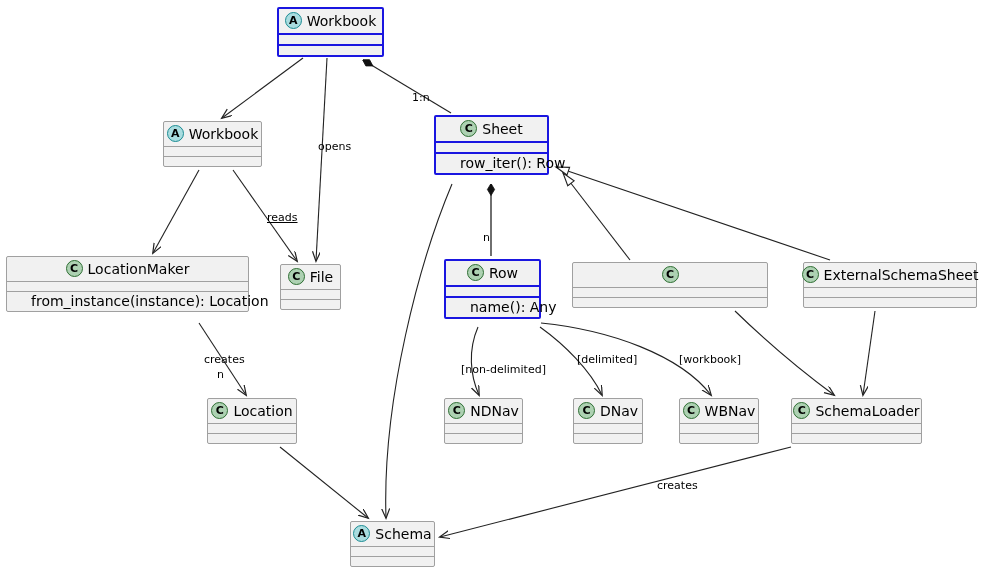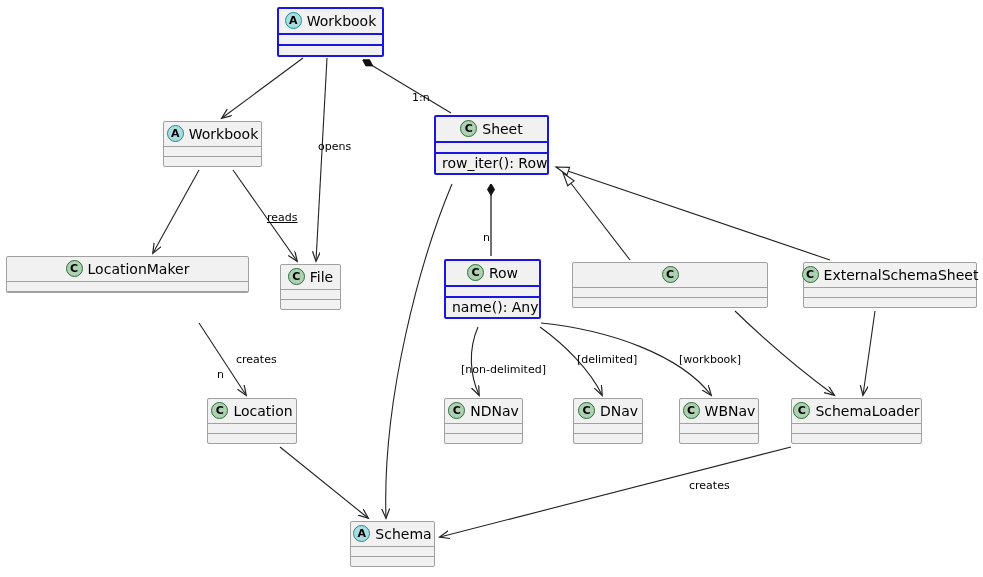--- a/index.html
+++ b/index.html
@@ -76,41 +76,40 @@
   }
   .sep {
     height: 0;
     border-top: 1px solid #A0A0A0;
   }
   .uml-class.blue .sep {
     border-top: 2px solid #1A16E0;
   }
   .uml-compartment {
     box-sizing: border-box;
-    padding: 2px 6px;
+    padding: 2px 24px;
     font-size: 14px;
     color: #000000;
     white-space: nowrap;
     line-height: 1.1;
   }
   .uml-compartment.empty {
     height: 9px;
     padding: 0;
   }
   .edge-label {
     position: absolute;
     font-size: 11px;
     color: #000000;
     white-space: nowrap;
     z-index: 6;
     line-height: 1;
   }
   .edge-label.small {
     font-size: 11px;
-    margin-left: 32px;
   }
 </style>
 </head>
 <body>
 
 <div id="canvas">
 
   <svg class="edges" viewBox="0 0 983 577" xmlns="http://www.w3.org/2000/svg">
     <defs>
       <marker id="openArrow" markerWidth="12" markerHeight="12" refX="9.5" refY="4" orient="auto" markerUnits="userSpaceOnUse">
@@ -238,20 +237,21 @@
   </div>
 
   <div class="uml-class" style="left:6px; top:256px; width:243px;">
     <div class="uml-head">
       <span class="stereo c">C</span>
       <span class="uml-name">LocationMaker</span>
     </div>
     <div class="sep"></div>
     <div class="uml-compartment empty"></div>
     <div class="sep"></div>
+    <div class="uml-compartment">from_instance(instance): Location</div>
   </div>
 
   <div class="uml-class blue" style="left:444px; top:259px; width:97px;">
     <div class="uml-head">
       <span class="stereo c">C</span>
       <span class="uml-name">Row</span>
     </div>
     <div class="sep"></div>
     <div class="uml-compartment empty"></div>
     <div class="sep"></div>

